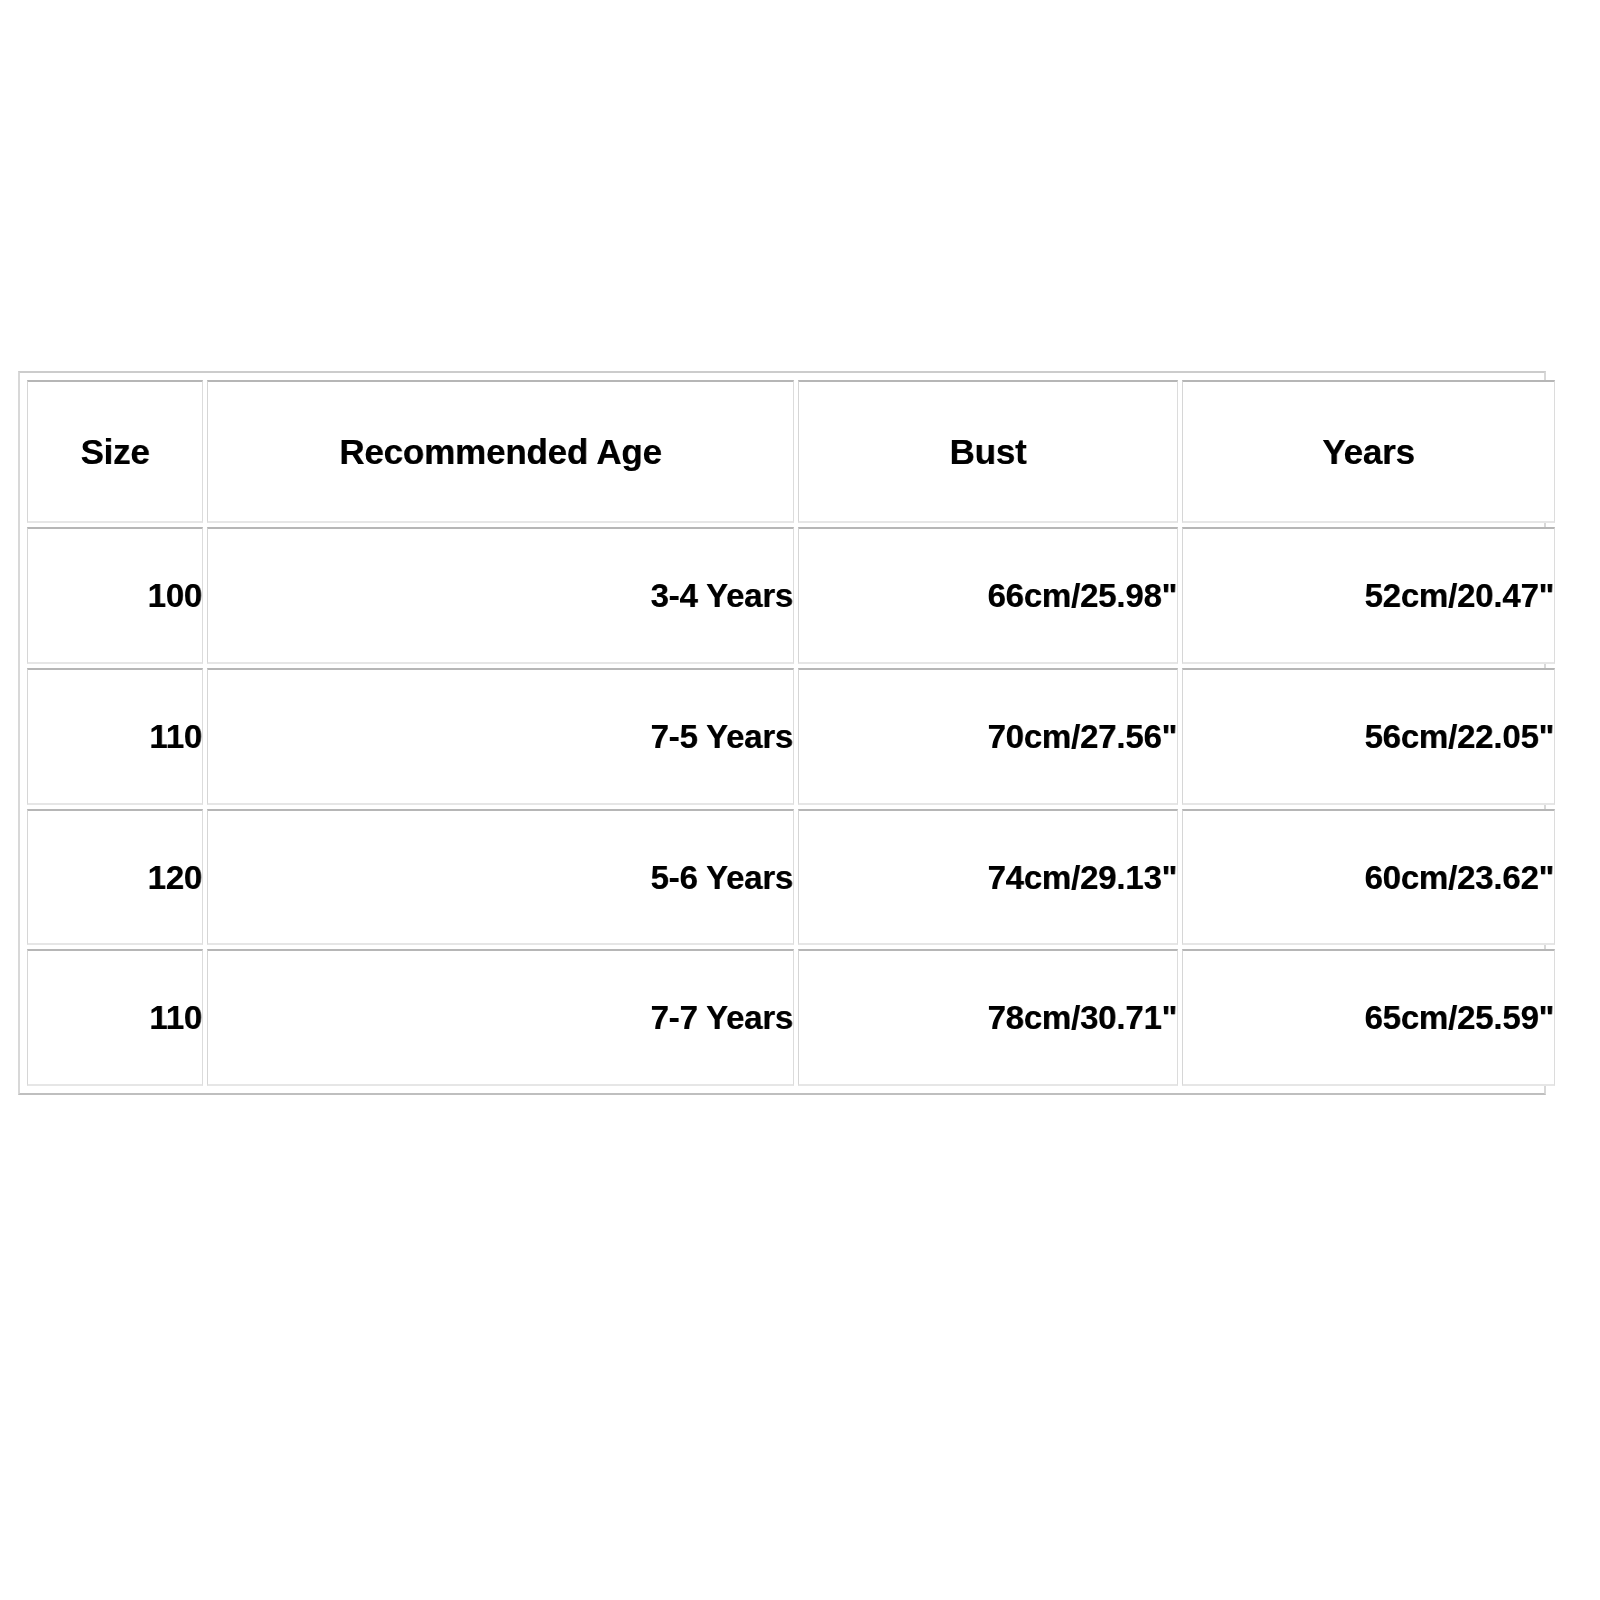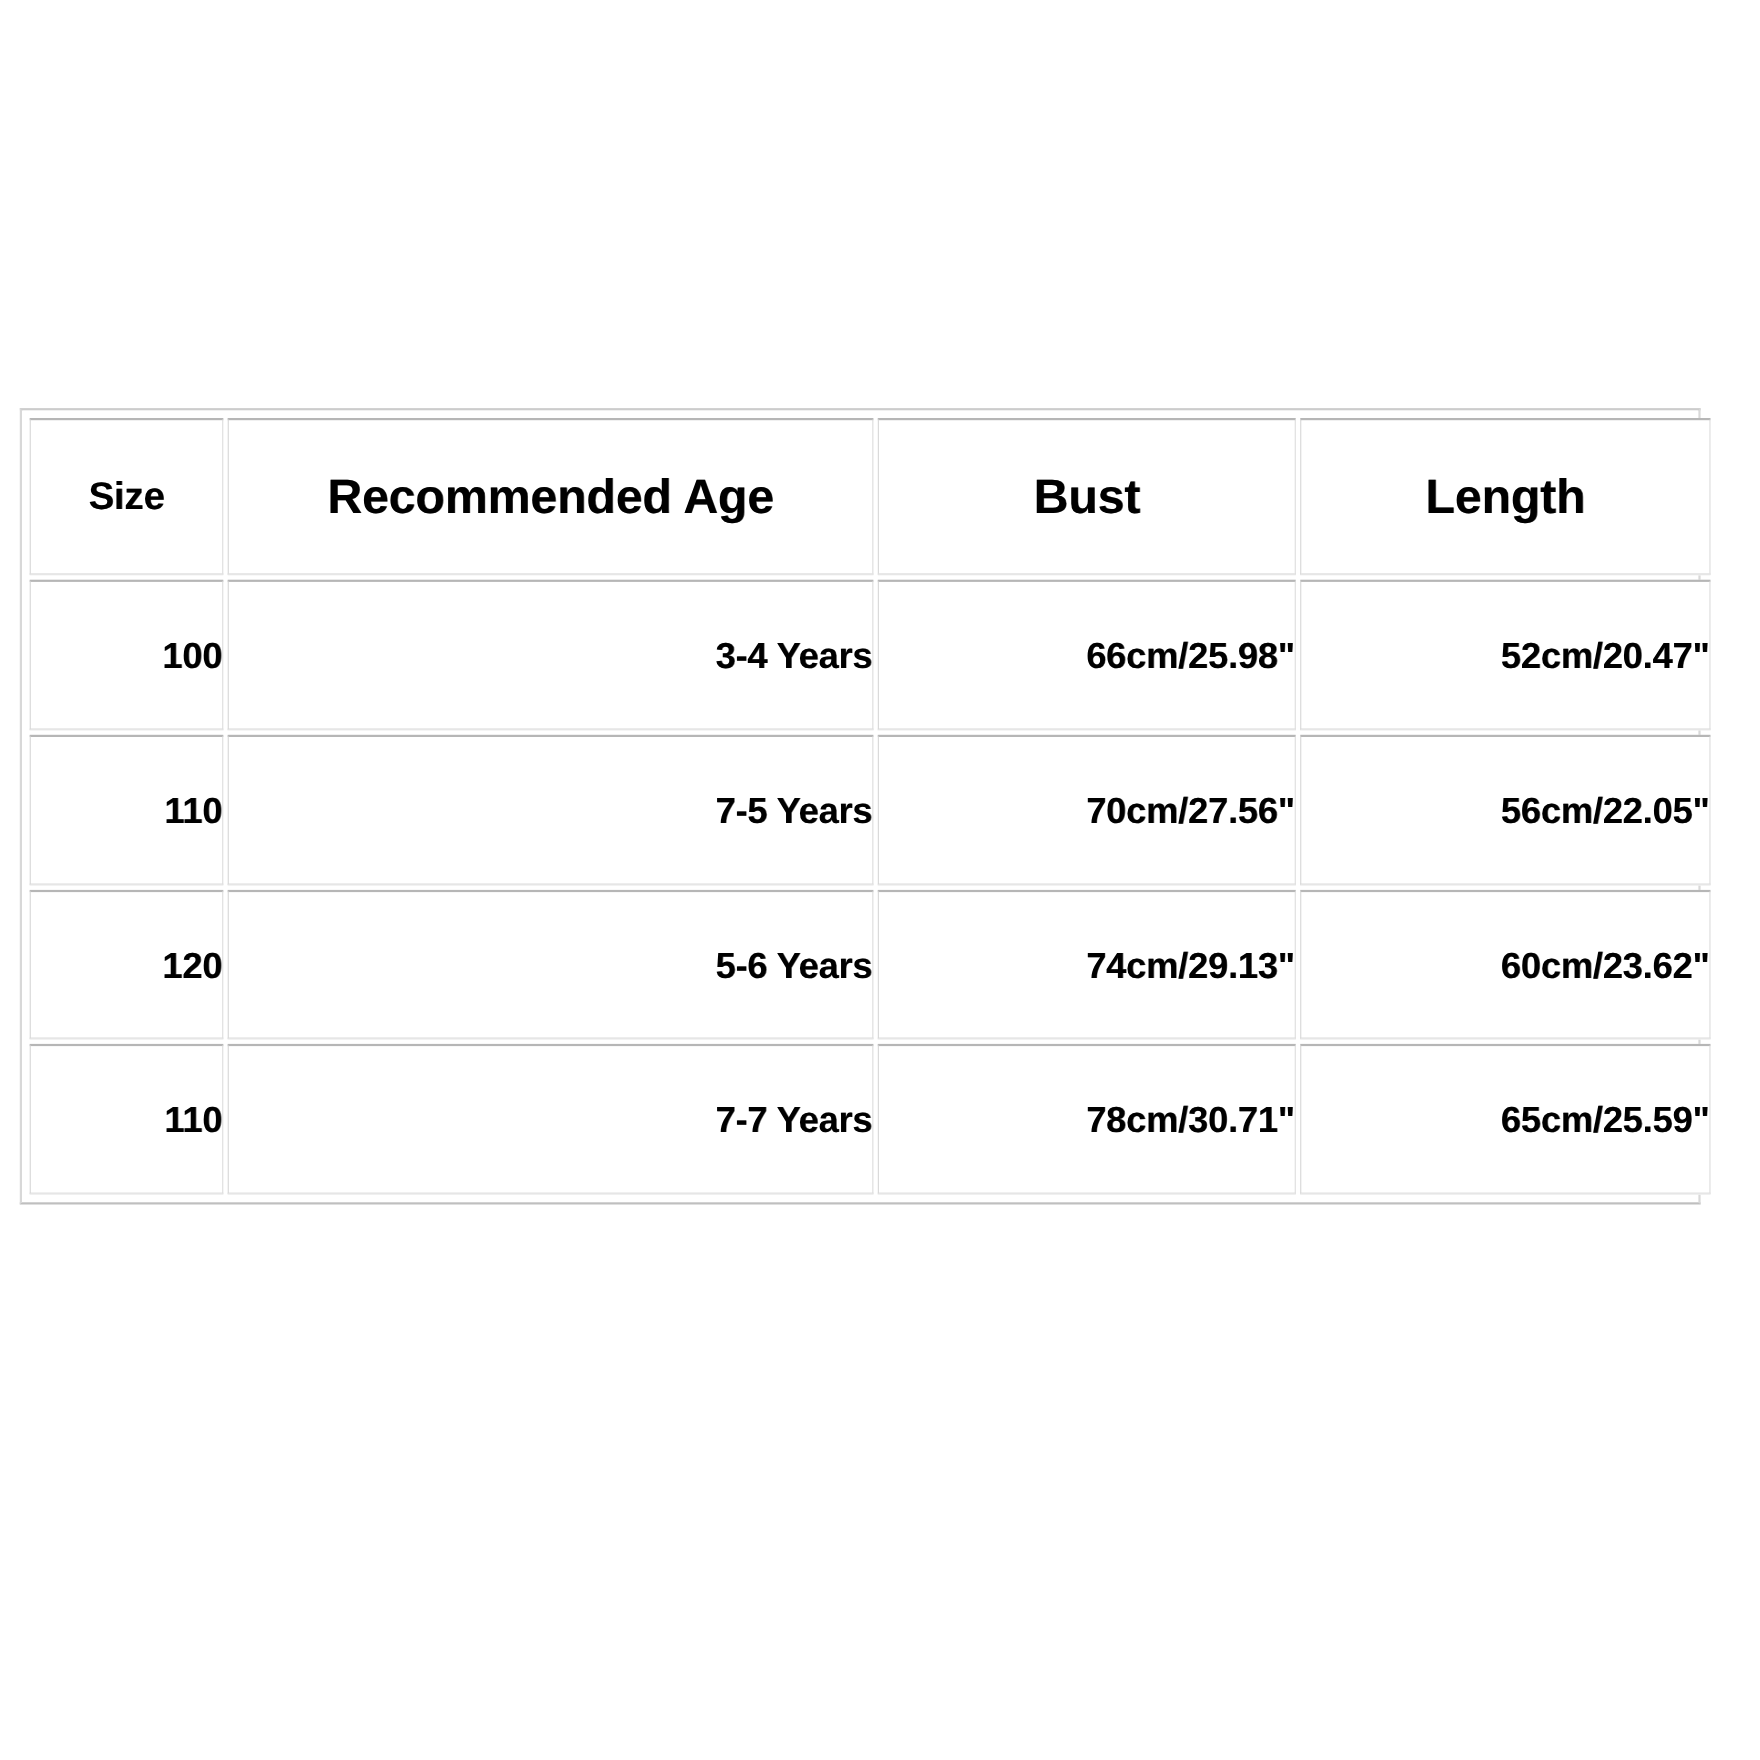--- a/index.html
+++ b/index.html
@@ -64,21 +64,21 @@
     padding: 0;
   }
 
   
   col.c-size   { width: 176px; }
   col.c-age    { width: 587px; }
   col.c-bust   { width: 380px; }
   col.c-length { width: 373px; }
 
   tr.header-row td {
-    font-size: 44px;
+    font-size: 35px;
     height: 106px;
   }
   tr.data-row td {
     font-size: 33px;
     height: 101px;
     text-align: right;
   }
 
   td.size-cell {
     font-size: 33px;
@@ -111,21 +111,21 @@
           <td class="size-cell">
             <span class="cell-text">Size</span>
           </td>
           <td>
             <span class="cell-text">Recommended Age</span>
           </td>
           <td>
             <span class="cell-text">Bust</span>
           </td>
           <td>
-            <span class="cell-text">Length</span>
+            <span class="cell-text">Years</span>
           </td>
         </tr>
 
         <tr class="data-row">
           <td class="size-cell">
             <span class="cell-text">100</span>
           </td>
           <td>
             <span class="cell-text">3-4 Years</span>
           </td>

